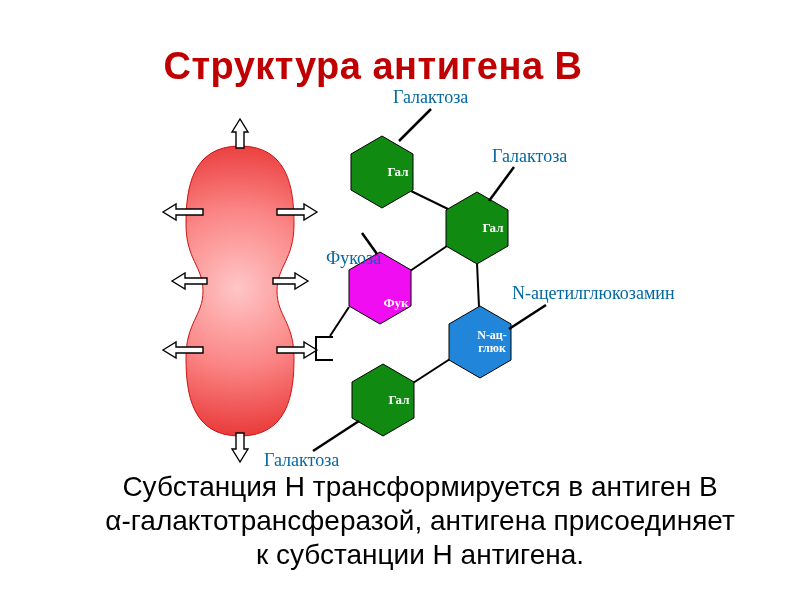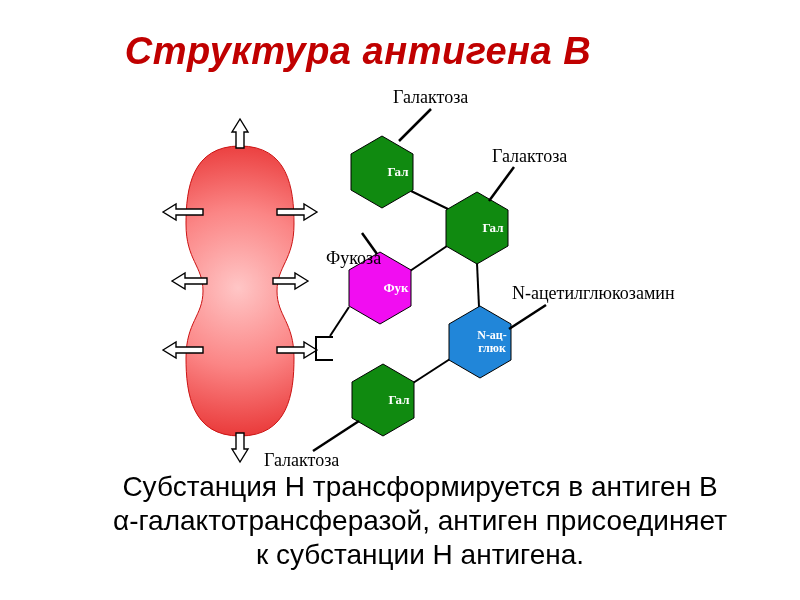--- a/index.html
+++ b/index.html
@@ -9,43 +9,42 @@
     height: 600px;
     background: #ffffff;
     overflow: hidden;
     font-family: "Liberation Sans", sans-serif;
   }
   .title {
     position: absolute;
     top: 30px;
     left: 0;
     width: 716px;
-    margin: 0;
+    margin: 15px;
     text-align: center;
     font-family: "Liberation Sans", sans-serif;
     font-weight: bold;
     font-size: 38px;
     letter-spacing: 0.5px;
     color: #c00000;
     z-index: 3;
-    font-style: italic;
   }
   .diagram {
     position: absolute;
     top: 0; left: 0;
     width: 800px;
     height: 470px;
     z-index: 1;
   }
   .diagram svg { position: absolute; top: 0; left: 0; }
   .dg-label {
     position: absolute;
     font-family: "Liberation Serif", serif;
     font-size: 18px;
-    color: #000000;
+    color: #0369a1;
     white-space: nowrap;
     z-index: 2;
   }
   .node-label {
     position: absolute;
     transform: translate(-50%, -50%);
     font-family: "Liberation Serif", serif;
     font-weight: bold;
     font-size: 13px;
     color: #ffffff;
@@ -128,27 +127,27 @@
     </svg>
 
     <span class="dg-label" style="left:393px; top:87px;">Галактоза</span>
     <span class="dg-label" style="left:492px; top:146px;">Галактоза</span>
     <span class="dg-label" style="left:326px; top:212px;margin-top:36px;">Фукоза</span>
     <span class="dg-label" style="left:512px; top:283px;font-family:Liberation Serif, serif;">N-ацетилглюкозамин</span>
     <span class="dg-label" style="left:264px; top:450px;">Галактоза</span>
 
     <span class="node-label" style="left:382px; top:172px;">Гал</span>
     <span class="node-label" style="left:477px; top:228px;">Гал</span>
-    <span class="node-label" style="left:380px; top:288px;">Фук</span>
+    <span class="node-label" style="left:380px; top:303px;">Фук</span>
     <span class="node-label two-line" style="left:476px; top:342px;">
       <span>N-ац-</span>
       <span>глюк</span>
     </span>
     <span class="node-label" style="left:383px; top:400px;">Гал</span>
   </div>
 
   <div class="caption">
     <p>Субстанция Н трансформируется в антиген В</p>
-    <p>α-галактотрансферазой, антиген присоединяет</p>
+    <p>α-галактотрансферазой, антигена присоединяет</p>
     <p>к субстанции Н антигена.</p>
   </div>
 
 </div>
 
 </body></html>

